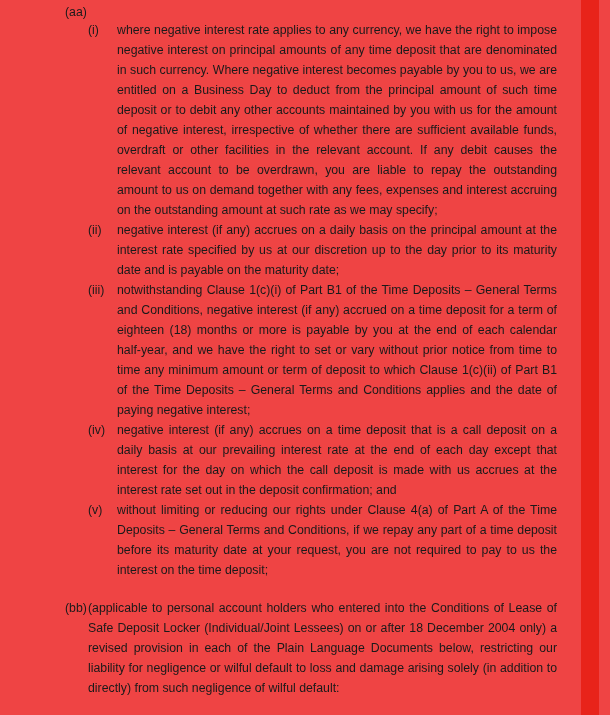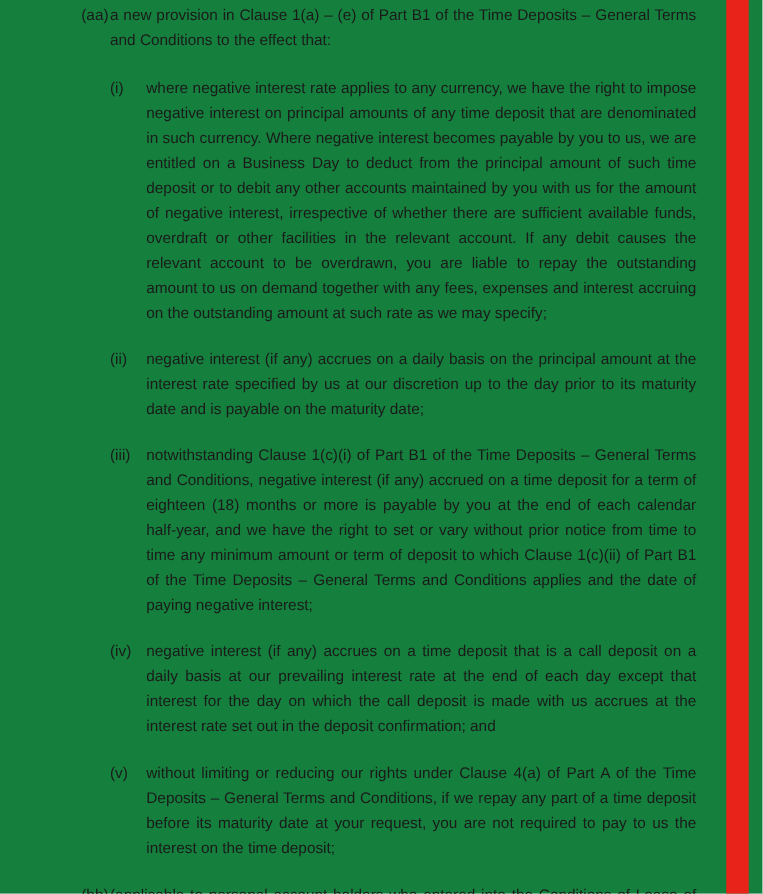--- a/index.html
+++ b/index.html
@@ -15,21 +15,21 @@
     font-family: "Liberation Sans", sans-serif;
     color: #1a1a1a;
   }
 
   #page {
     position: absolute;
     top: 0;
     left: 0;
     width: 610px;
     height: 715px;
-    background: #15803d;
+    background: #ef4444;
   }
 
   
   #side-rule {
     position: absolute;
     top: 0;
     left: 581px;
     width: 18px;
     height: 715px;
     background: #e8231a;
@@ -80,35 +80,34 @@
   .lvl2 .marker {
     position: absolute;
     left: -29px;
     top: 0;
     width: 29px;
     text-align: left;
     white-space: nowrap;
   }
 
   .gap-lg { margin-top: 18px; }
-  .gap-sm { margin-top: 17px; }
+  .gap-sm { }
 </style>
 </head>
 <body>
 
 <div id="page">
 
   <div id="side-rule"></div>
 
   <div id="content">
 
     <div class="block">
       <div class="para lvl1">
         <span class="marker">(aa)</span>
-        <span>a new provision in Clause 1(a) – (e) of Part B1 of the Time Deposits – General Terms and Conditions to the effect that:</span>
       </div>
     </div>
 
     <div class="block gap-lg">
       <div class="para lvl2">
         <span class="marker">(i)</span>
         <span>where negative interest rate applies to any currency, we have the right to impose negative interest on principal amounts of any time deposit that are denominated in such currency. Where negative interest becomes payable by you to us, we are entitled on a Business Day to deduct from the principal amount of such time deposit or to debit any other accounts maintained by you with us for the amount of negative interest, irrespective of whether there are sufficient available funds, overdraft or other facilities in the relevant account. If any debit causes the relevant account to be overdrawn, you are liable to repay the outstanding amount to us on demand together with any fees, expenses and interest accruing on the outstanding amount at such rate as we may specify;</span>
       </div>
     </div>
 

